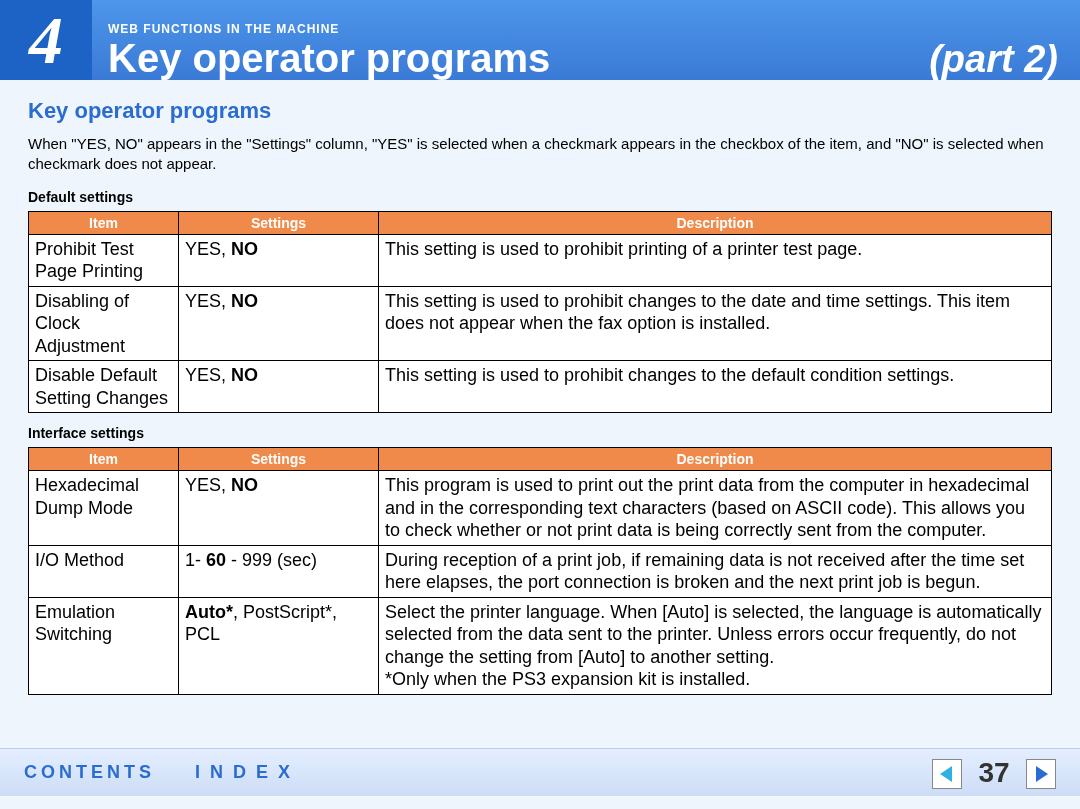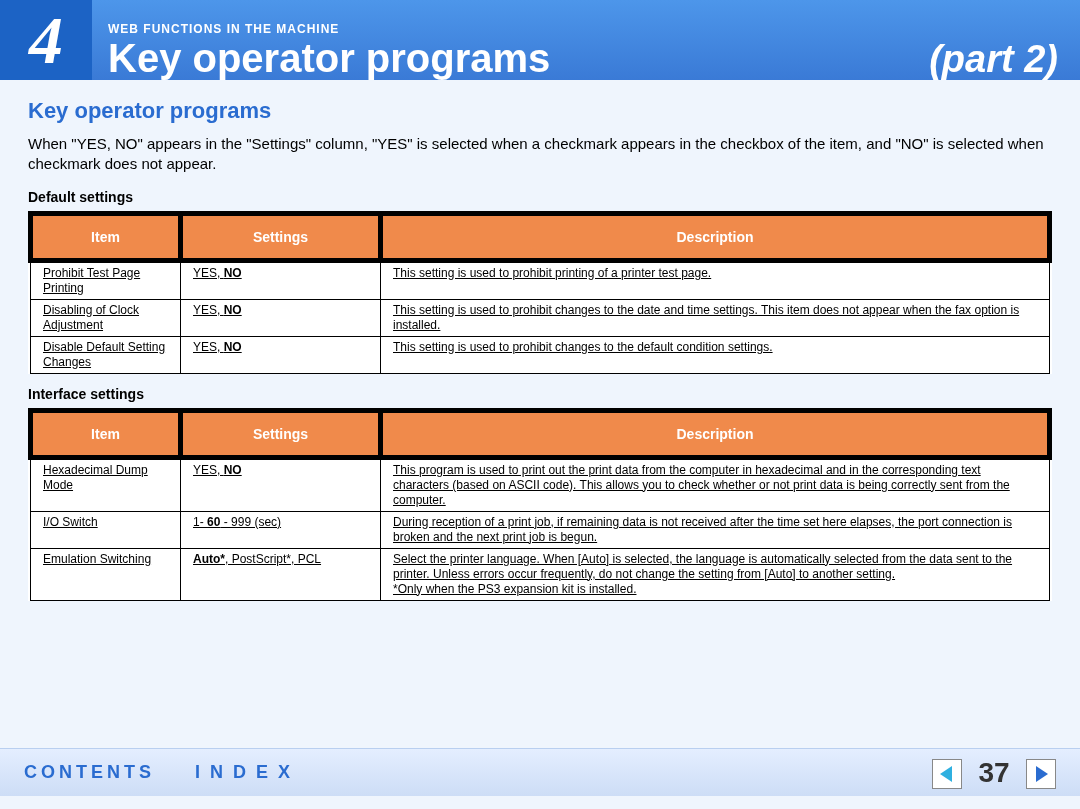--- a/index.html
+++ b/index.html
@@ -10,22 +10,22 @@
   .banner-right { flex: 1; padding: 6px 22px 4px 16px; display: flex; flex-direction: column; justify-content: center; }
   .kicker { color: #fff; font-size: 12px; font-weight: bold; letter-spacing: 1px; margin-top: 20px; }
   .titlewrap { display:flex; justify-content:space-between; align-items:baseline; }
   .title { color: #fff; font-size: 40px; font-weight: bold; }
   .part { color: #fff; font-size: 38px; font-weight: bold; font-style: italic; }
   .body { padding: 18px 28px 10px 28px; }
   .section-title { color: #2a6cd0; font-size: 22px; font-weight: bold; margin-bottom: 10px; }
   .intro { font-size: 15px; line-height: 1.35; margin-bottom: 14px; }
   .subhead { font-size: 14px; font-weight: bold; margin: 12px 0 6px 0; }
   table { width: 100%; border-collapse: collapse; margin-bottom: 12px; background: #fff; }
-  th { background: #f08a4b; color: #fff; font-size: 14px; font-weight: bold; padding: 13px 6px; border: 5px solid #000000; text-align: center; }
-  td { border: 1px solid #000; font-size: 12px; padding: 3px 12px; vertical-align: top; line-height: 1.25; text-decoration: underline; }
+  th { background: #f08a4b; color: #fff; font-size: 14px; font-weight: bold; padding: 3px 6px; border: 1px solid #000000; text-align: center; }
+  td { border: 1px solid #000; font-size: 18px; padding: 3px 6px; vertical-align: top; line-height: 1.25; }
   .col-item { width: 150px; }
   .col-set  { width: 200px; }
   .footer { position: absolute; left: 0; right: 0; bottom: 13px; height: 48px; background: linear-gradient(#e4eeff,#cdddf6); display:flex; align-items:center; padding: 0 24px; border-top: 1px solid #b9cff0; }
   .footer-btn { color:#2a6cd0; font-weight:bold; font-size:18px; letter-spacing:4px; margin-right:40px; cursor:pointer; }
   .footer-btn.idx { letter-spacing:10px; }
   .footer-right { margin-left:auto; display:flex; align-items:flex-end; gap:14px; }
   .nav { width:30px; height:30px; border:1px solid #888; background:#fff; display:flex; align-items:center; justify-content:center; cursor:pointer; }
   .nav svg { display:block; }
   .pagenum { font-size:28px; font-weight:bold; color:#333; min-width:36px; text-align:center; }
 </style>
@@ -85,21 +85,21 @@
           <th>Description</th>
         </tr>
       </thead>
       <tbody>
           <tr>
             <td class="col-item">Hexadecimal Dump Mode</td>
             <td class="col-set">YES, <b>NO</b></td>
             <td>This program is used to print out the print data from the computer in hexadecimal and in the corresponding text characters (based on ASCII code). This allows you to check whether or not print data is being correctly sent from the computer.</td>
           </tr>
           <tr>
-            <td class="col-item">I/O Switch</td>
+            <td class="col-item">I/O Method</td>
             <td class="col-set">1- <b>60</b> - 999 (sec)</td>
             <td>During reception of a print job, if remaining data is not received after the time set here elapses, the port connection is broken and the next print job is begun.</td>
           </tr>
           <tr>
             <td class="col-item">Emulation Switching</td>
             <td class="col-set"><b>Auto*</b>, PostScript*, PCL</td>
             <td>Select the printer language. When [Auto] is selected, the language is automatically selected from the data sent to the printer. Unless errors occur frequently, do not change the setting from [Auto] to another setting.<br>*Only when the PS3 expansion kit is installed.</td>
           </tr>
         </tbody>
     </table>

